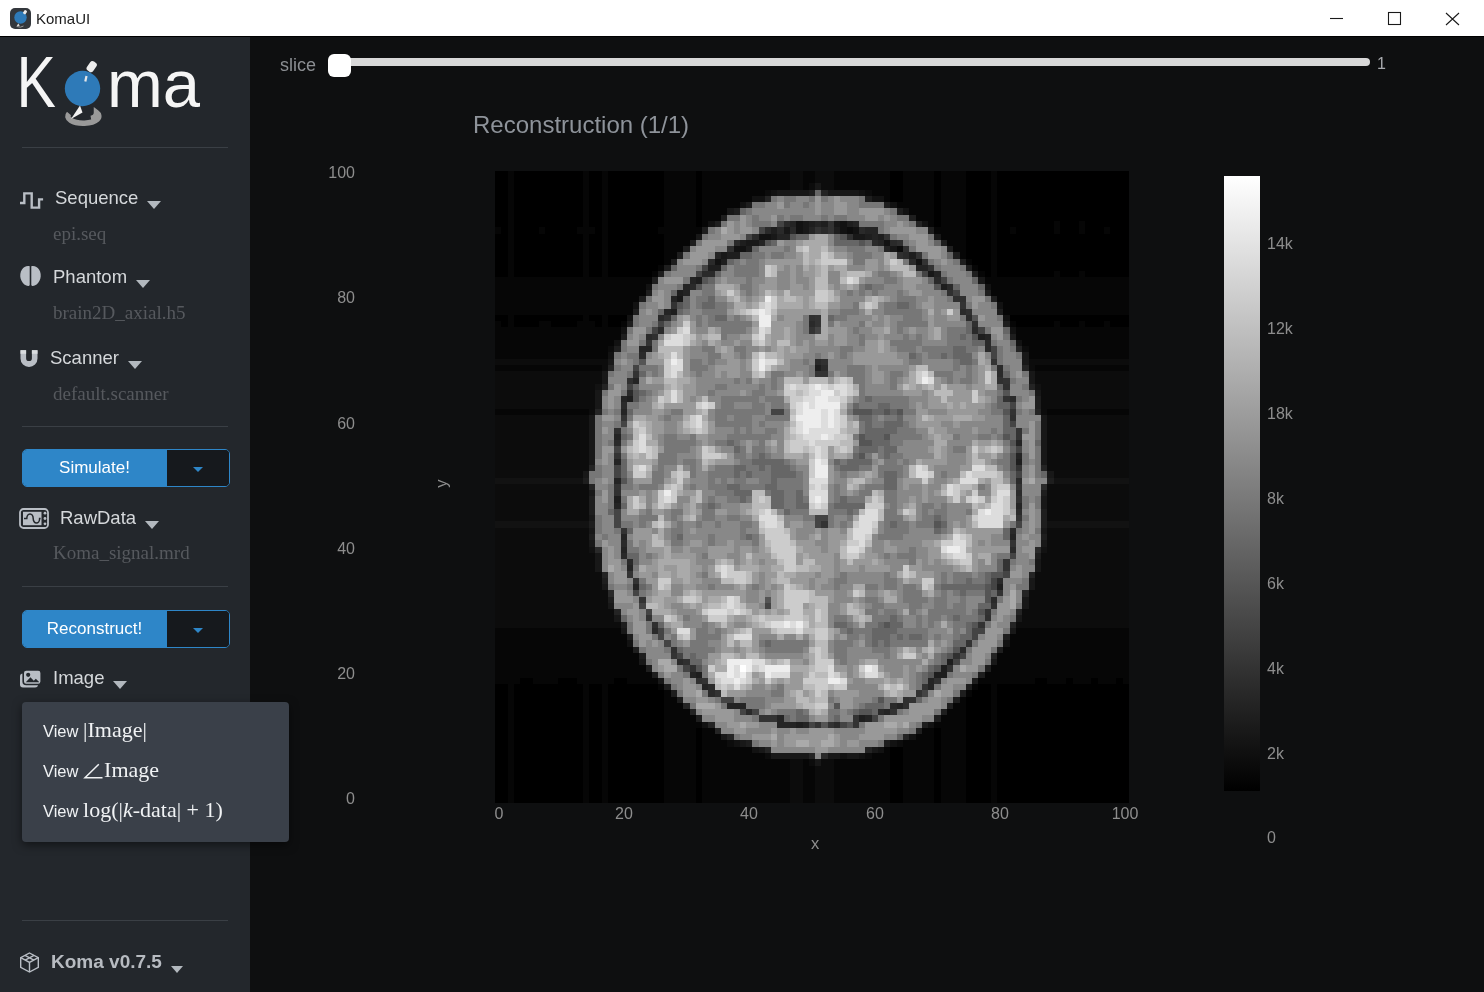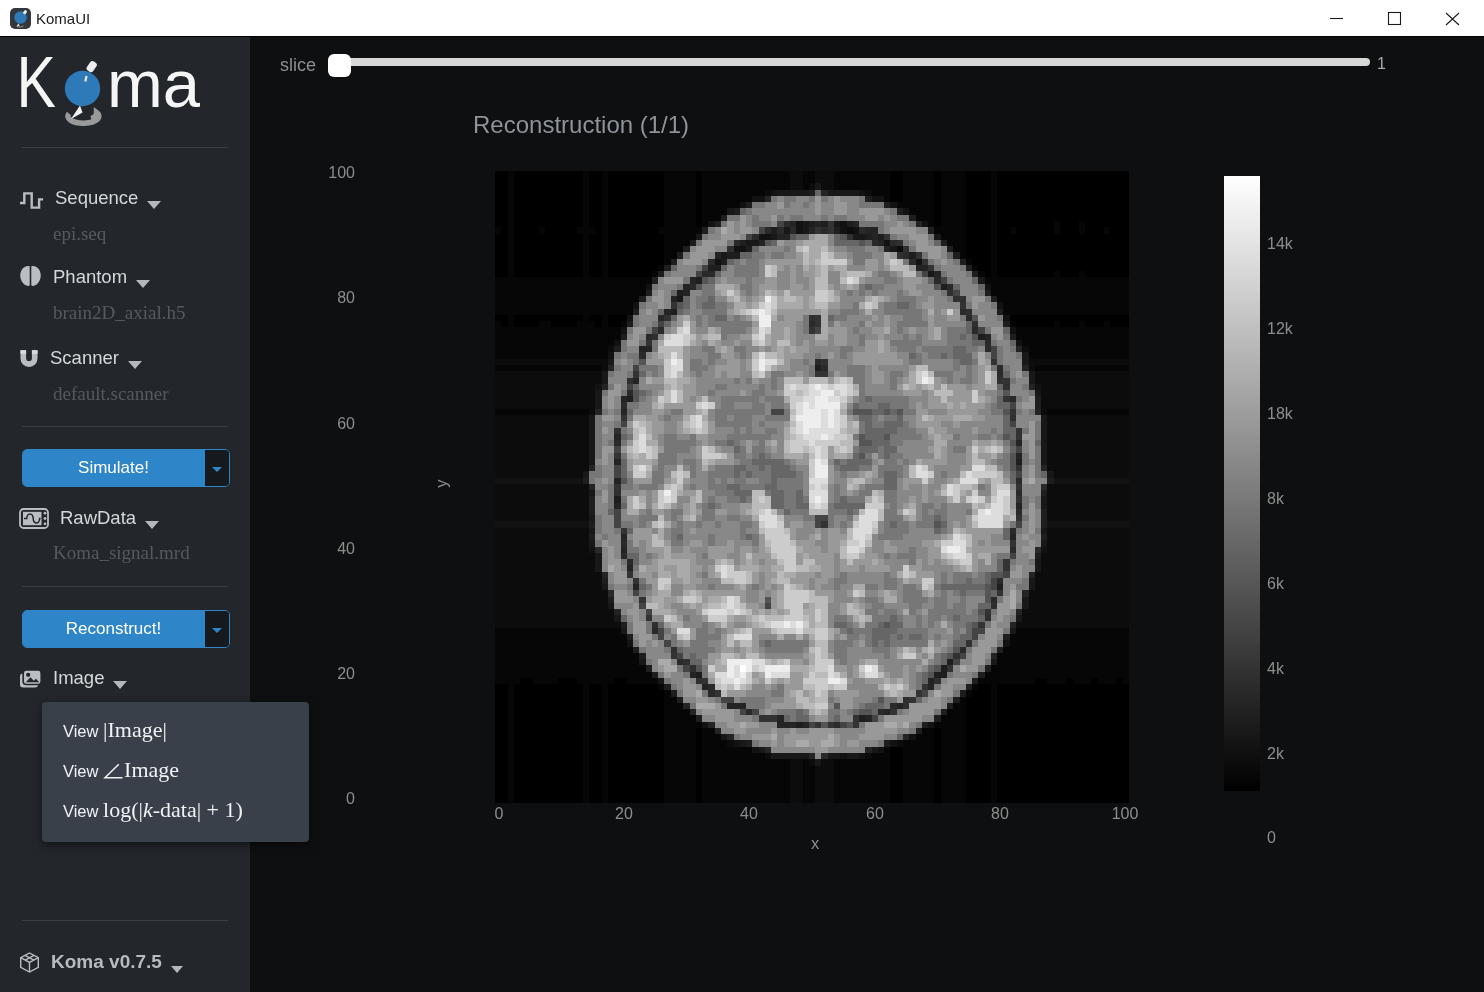--- a/index.html
+++ b/index.html
@@ -14,28 +14,28 @@
   #sidebar { position:absolute; left:0; top:37px; width:250px; height:955px; background:#23272c; }
   .divider { position:absolute; left:22px; width:206px; height:1px; background:#3a3f45; }
   .navrow { position:absolute; left:19px; height:30px; display:flex; align-items:flex-end;
     color:#d5d8db; font-size:18.5px; }
   .navrow svg { margin-right:11px; }
   .caret { display:inline-block; width:0; height:0; border-left:7.5px solid transparent;
     border-right:7.5px solid transparent; border-top:8.5px solid #b2b8be; margin-left:9px; margin-top:4px; }
   .subfile { position:absolute; left:53px; height:24px; line-height:24px; color:#56595e; font-size:19px;font-family:Liberation Serif, serif; }
   .btngroup { position:absolute; left:22px; width:208px; height:38px; border:1px solid #2e86c8;
     border-radius:5px; display:flex; overflow:hidden; }
-  .btnmain { width:181px; height:100%; background:#2e86c8; color:#fff; font-size:17px;
+  .btnmain { width:143px; height:100%; background:#2e86c8; color:#fff; font-size:17px;
     display:flex; align-items:center; justify-content:center; }
   .btncaret { flex:1; background:#16191d; display:flex; align-items:center; justify-content:center;
     border-left:1px solid #2e86c8; }
   .btncaret i { width:0; height:0; border-left:5px solid transparent; border-right:5px solid transparent;
     border-top:5.5px solid #2e86c8; margin-top:2px; }
   #imgmenu { position:absolute; left:22px; top:665px; width:267px; height:140px; background:#3a4049;
-    border-radius:4px; box-shadow:0 3px 10px rgba(0,0,0,.5); z-index:5;margin-left:20px; }
+    border-radius:4px; box-shadow:0 3px 10px rgba(0,0,0,.5); z-index:5; }
   .mitem { position:absolute; left:21px; color:#f0f2f4; font-size:16.5px; white-space:nowrap; }
   .mitem .ser { font-family:"Liberation Serif", serif; font-size:22px; }
   
   #main { position:absolute; left:250px; top:37px; width:1096px; height:955px; background:#0e0f10; }
   #slicelbl { position:absolute; left:30px; top:18px; width:58px; font-size:18px; color:#8b8e92; }
   #track { position:absolute; left:85px; top:21px; width:1035px; height:7.5px; background:#d8d8d8; border-radius:4px; }
   #knob { position:absolute; left:78px; top:16.5px; width:23px; height:23px; background:#fff; border-radius:6px; }
   #sliceval { position:absolute; left:1127px; top:18px; font-size:16px; color:#a6a9ad; }
   #ptitle { position:absolute; left:223px; top:74px; font-size:24px; line-height:1.2; color:#8e939a; }
   #plot { position:absolute; left:245px; top:134px; width:634px; height:632px; }

